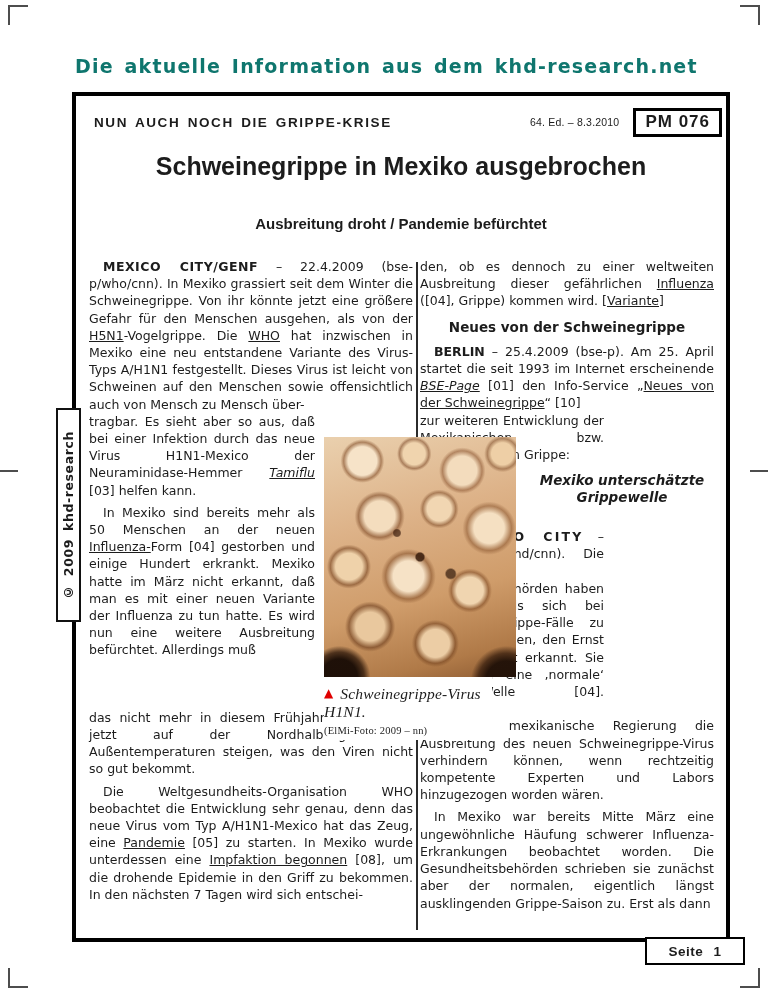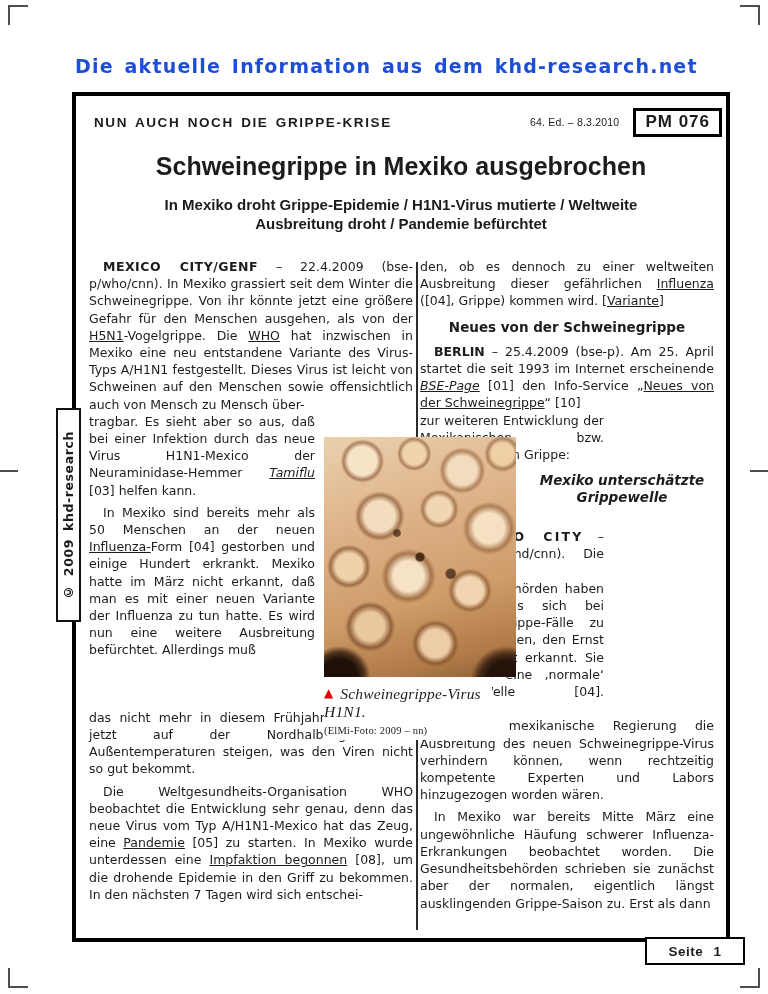--- a/index.html
+++ b/index.html
@@ -4,21 +4,21 @@
 <style>
   html,body{margin:0;padding:0;background:#fff;}
   .sheet{position:relative;width:768px;height:994px;background:#ffffff;overflow:hidden;
          font-family:"DejaVu Sans",sans-serif;color:#1c1c1c;}
 
   
   .mark{position:absolute;background:#4d4d4d;}
 
   
   .masthead{position:absolute;left:75px;top:55px;font-size:19px;font-weight:bold;
-            letter-spacing:1.2px;word-spacing:3px;color:#1d4ed8;white-space:nowrap;}
+            letter-spacing:1.2px;word-spacing:3px;color:#0f766e;white-space:nowrap;}
 
   
   .mainbox{position:absolute;left:72px;top:92px;width:658px;height:850px;
            border:4px solid #000;box-sizing:border-box;background:#fff;}
 
   .boxheader{position:absolute;left:0;right:0;top:8px;height:36px;display:flex;align-items:center;}
   .bh-left{margin-left:18px;font-family:"Liberation Sans",sans-serif;font-weight:bold;
            font-size:13.5px;letter-spacing:1.6px;word-spacing:2px;white-space:nowrap;}
   .bh-spacer{flex:1;}
   .bh-ed{font-family:"Liberation Sans",sans-serif;font-size:10.5px;letter-spacing:.2px;
@@ -115,21 +115,21 @@
 
     <div class="boxheader">
       <span class="bh-left">NUN AUCH NOCH DIE GRIPPE-KRISE</span>
       <span class="bh-spacer"></span>
       <span class="bh-ed">64. Ed. – 8.3.2010</span>
       <span class="bh-pm">PM 076</span>
     </div>
 
     <div class="title">Schweinegrippe in Mexiko ausgebrochen</div>
     <div class="subtitle">
-      <span>In Mexiko droht Grippe-Epidemie / H1N1-Virus mutierte / Weltweite</span><br>
+      <br>
       <span>Ausbreitung droht / Pandemie befürchtet</span>
     </div>
 
     <div class="divider"></div>
 
     <div class="col col-left">
       <p class="pindent"><span class="seg-b seg-sp05">MEXICO CITY/GENF</span><span> – 22.4.2009 (bse-p/who/cnn). In Mexiko grassiert seit dem Winter die Schweinegrippe. Von ihr könnte jetzt eine größere Gefahr für den Menschen ausgehen, als von der </span><span class="seg-u">H5N1</span><span>-Vogelgrippe. Die </span><span class="seg-u">WHO</span><span> hat inzwischen in Mexiko eine neu entstandene Variante des Virus-Typs A/H1N1 festgestellt. Dieses Virus ist leicht von Schweinen auf den Menschen sowie offensichtlich auch von Mensch zu Mensch über-</span></p>
       <div class="narrowzone">
         <p class="lnarrow"><span>tragbar. Es sieht aber so aus, daß bei einer Infektion durch das neue Virus H1N1-Mexico der Neuraminidase-Hemmer </span><span class="seg-i seg-u">Tamiflu</span><span> [03] helfen kann.</span></p>
         <p class="lnarrow psp pindent"><span>In Mexiko sind bereits mehr als 50 Menschen an der neuen </span><span class="seg-u">Influenza-</span><span>Form [04] gestorben und einige Hundert erkrankt. Mexiko hatte im März nicht erkannt, daß man es mit einer neuen Variante der Influenza zu tun hatte. Es wird nun eine weitere Ausbreitung befürchtet. Allerdings muß</span></p>

